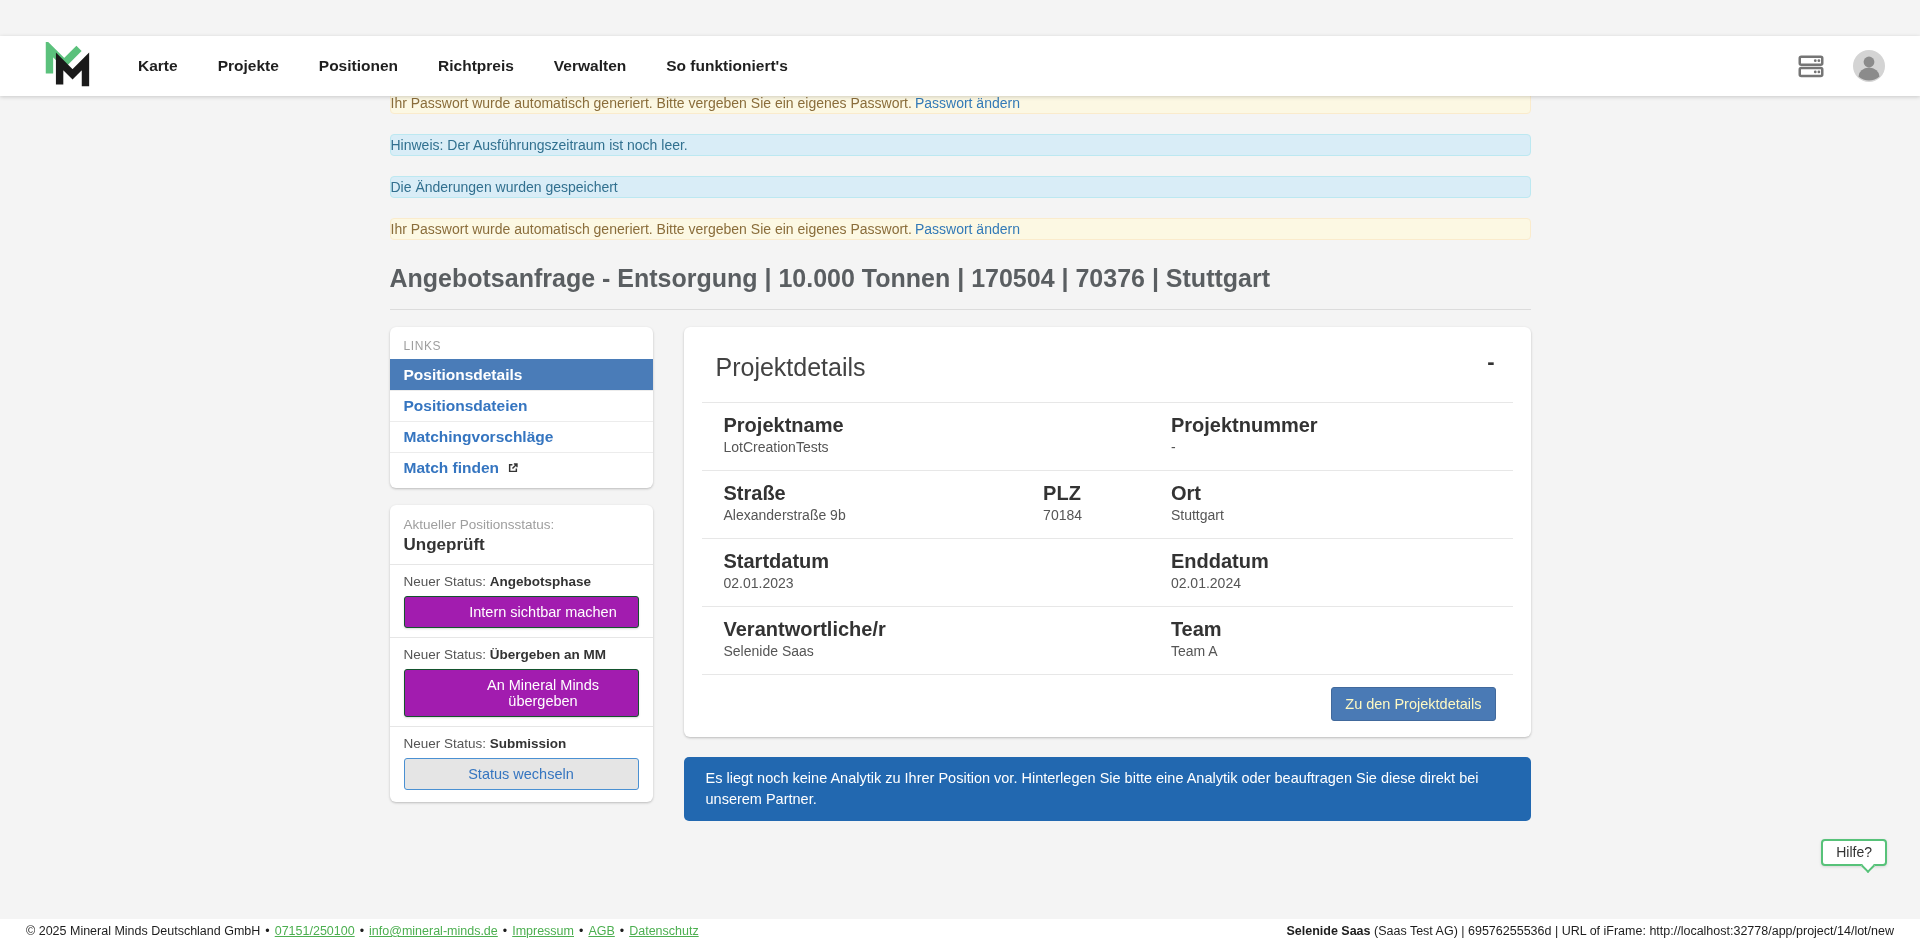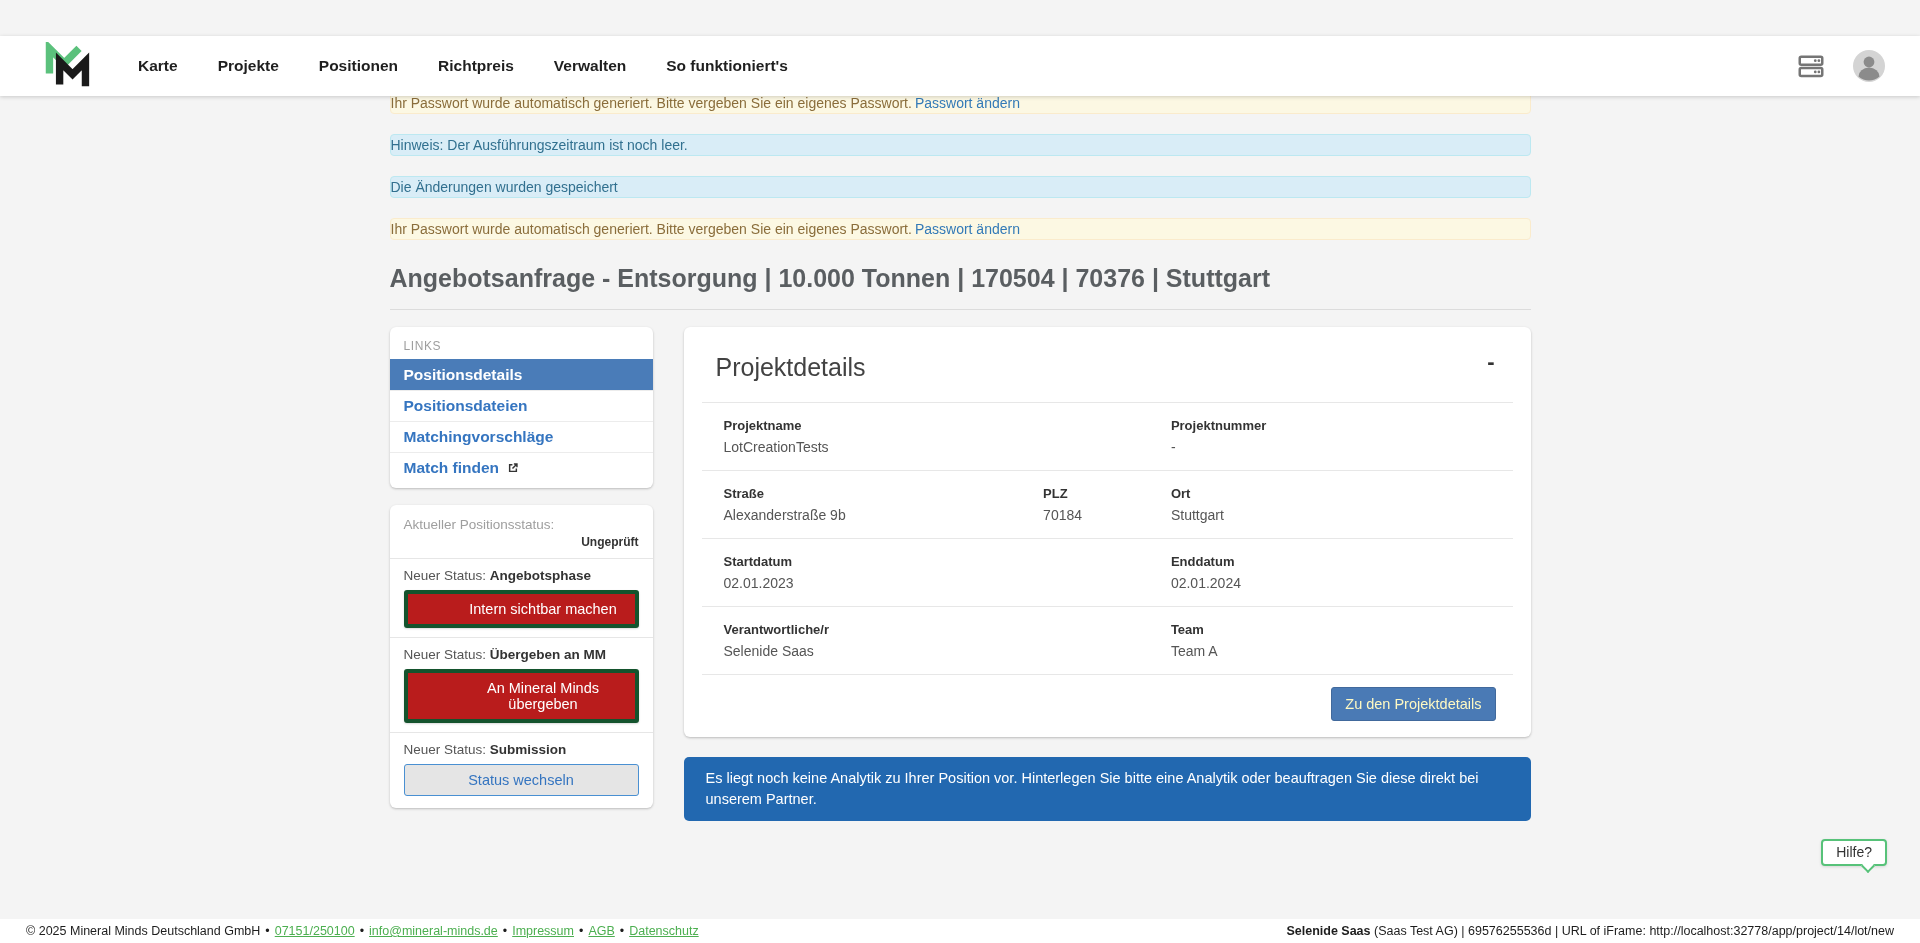--- a/index.html
+++ b/index.html
@@ -74,40 +74,40 @@
     color:#3575c0; cursor:pointer; border-top:1px solid #ececec;
     display:flex; align-items:center; gap:7px;
   }
   .link-item.active { background:#4a7cb8; color:#fff; border-top-color:#4a7cb8; }
   .links-panel { padding-bottom:5px; overflow:hidden; }
   .ext-icon { display:inline-flex; }
 
   
   .status-panel { margin-top:17px; padding:12px 14px; }
   .status-current-label { font-size:13.5px; color:#9e9e9e; }
-  .status-current-value { font-size:12px; font-weight:700; color:#333; margin-top:3px;text-align:right; }
+  .status-current-value { font-size:17px; font-weight:700; color:#333; margin-top:3px; }
   .divider { border:none; border-top:1px solid #e6e6e6; margin:9px -14px; }
   .status-section-label { font-size:13.5px; color:#555; margin-bottom:7px; }
   .status-section-label b { color:#333; }
   .btn { display:block; width:100%; border-radius:3px; font-size:14.5px;
          text-align:center; padding:7px 4px; cursor:pointer;
          font-family:"Liberation Sans", sans-serif; }
-  .btn-green { background:#b91c1c; border:4px solid #14532d; color:#fff;
+  .btn-green { background:#a21caf; border:1px solid #14532d; color:#fff;
                box-shadow:0 1px 2px rgba(0,0,0,.15);padding-left:48px; }
   .btn-outline { background:#e5e5e5; border:1px solid #4a90d2; color:#3575c0; }
 
   
   .project-card { padding:26px 0 0; }
   .card-head { display:flex; align-items:flex-start; padding:0 32px 20px; }
   .card-title { font-size:25px; font-weight:500; color:#424242; flex:1; }
   .collapse-btn { font-size:22px; font-weight:700; color:#333; cursor:pointer;
                   line-height:18px; padding:0 4px; }
   .field-row { display:flex; border-top:1px solid #e7e7e7; margin:0 18px; padding:12px 22px; }
   .field { padding-right:10px; }
-  .field-label { font-size:13px; font-weight:700; color:#333; line-height:21px; }
+  .field-label { font-size:20px; font-weight:700; color:#333; line-height:21px; }
   .field-value { font-size:14px; color:#555; line-height:21px; margin-top:1px; }
   .card-footer { border-top:1px solid #e7e7e7; margin:0 18px; padding:12px 17px 16px;
                  display:flex; justify-content:flex-end; }
   .btn-blue { background:#4a7ab5; border:1px solid #41699c; color:#fef9c3;
               border-radius:3px; font-size:14.5px; padding:8px 13px; cursor:pointer;
               font-family:"Liberation Sans", sans-serif; }
 
   
   .analytics-banner {
     margin-top:20px; background:#2268b0; border-radius:5px;

